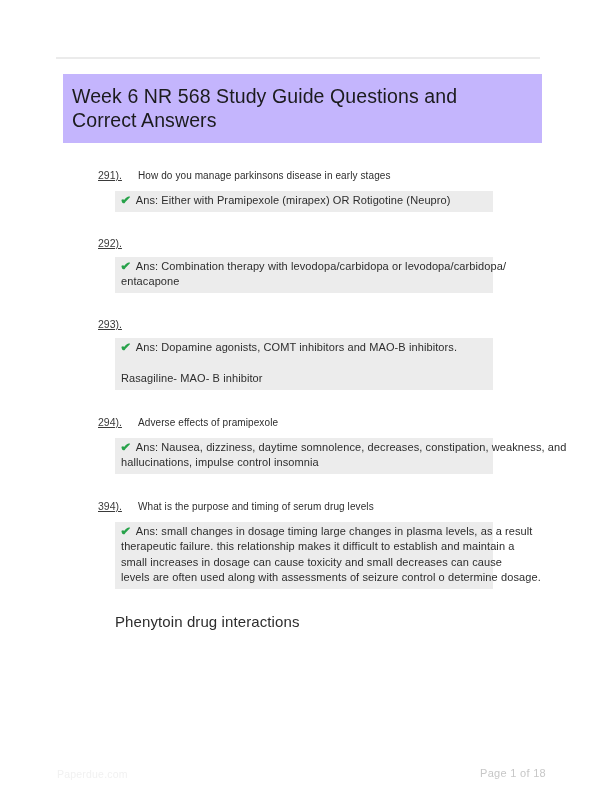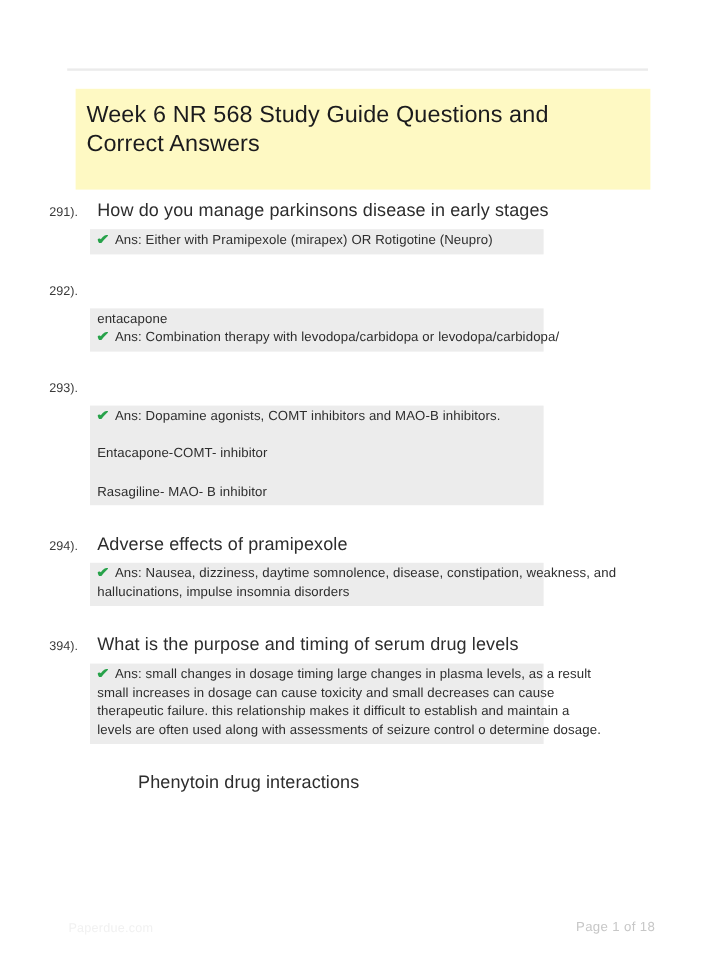--- a/index.html
+++ b/index.html
@@ -7,47 +7,47 @@
     width:606px;height:800px;position:relative;overflow:hidden;
     background:#ffffff;
     font-family:"Liberation Sans", sans-serif;
     -webkit-font-smoothing:antialiased;
   }
   .divider{
     position:absolute;left:56px;top:57px;width:484px;height:2px;
     background:#ebebeb;
   }
   .title-block{
-    position:absolute;left:63px;top:74px;width:479px;height:84px;
-    background:#fef9c3;box-sizing:border-box;
+    position:absolute;left:63px;top:74px;width:479px;height:69px;
+    background:#c4b5fd;box-sizing:border-box;
     padding:11px 0 0 9px;
   }
   .title-text{
     width:420px;
     font-size:19.5px;line-height:23.8px;color:#1b1b1d;
     letter-spacing:0.1px;
   }
   .content{
     position:absolute;left:0;top:143px;width:606px;
   }
   .section{margin-top:25px;}
   .q-row{
     display:flex;align-items:baseline;
     margin:0 0 8px 0;
   }
   .q-num{
-    margin-left:41px;width:40px;flex:0 0 40px;
-    font-size:10.5px;color:#3a3a3a;
+    margin-left:98px;width:40px;flex:0 0 40px;
+    font-size:10.5px;color:#3a3a3a;text-decoration:underline;
   }
   .q-text{
-    font-size:15px;line-height:15px;color:#2d2d2d;
+    font-size:10px;line-height:15px;color:#2d2d2d;
     white-space:nowrap;letter-spacing:0.1px;
   }
   .ans-box{
-    margin-left:75px;width:378px;box-sizing:border-box;
+    margin-left:115px;width:378px;box-sizing:border-box;
     background:#ececec;
     padding:2px 8px 3px 6px;
   }
   .para{margin:0 0 16px 0;}
   .para:last-child{margin-bottom:0;}
   .line{
     font-size:11px;line-height:15.5px;color:#2d2d2d;
     white-space:nowrap;letter-spacing:0.1px;
   }
   .check{
@@ -89,63 +89,60 @@
           <div class="line"><span class="check" style="color: rgb(39, 162, 74);">✔</span><span>Ans: Either with Pramipexole (mirapex) OR Rotigotine (Neupro)</span></div>
         </div>
       </div>
     </div>
     <div class="section">
       <div class="q-row">
         <div class="q-num">292).</div>
       </div>
       <div class="ans-box">
         <div class="para">
+          <div class="line"><span class="check" style="color: rgb(39, 162, 74);">✔</span><span>Ans: Combination therapy with levodopa/carbidopa or levodopa/carbidopa/</span></div>
           <div class="line"><span>entacapone</span></div>
-          <div class="line"><span class="check" style="color: rgb(39, 162, 74);">✔</span><span>Ans: Combination therapy with levodopa/carbidopa or levodopa/carbidopa/</span></div>
         </div>
       </div>
     </div>
     <div class="section">
       <div class="q-row">
         <div class="q-num">293).</div>
       </div>
       <div class="ans-box">
         <div class="para">
           <div class="line"><span class="check" style="color: rgb(39, 162, 74);">✔</span><span>Ans: Dopamine agonists, COMT inhibitors and MAO-B inhibitors.</span></div>
-        </div>
-        <div class="para">
-          <div class="line"><span>Entacapone-COMT- inhibitor</span></div>
         </div>
         <div class="para">
           <div class="line"><span>Rasagiline- MAO- B inhibitor</span></div>
         </div>
       </div>
     </div>
     <div class="section">
       <div class="q-row">
         <div class="q-num">294).</div>
         <div class="q-text">Adverse effects of pramipexole</div>
       </div>
       <div class="ans-box">
         <div class="para">
-          <div class="line"><span class="check" style="color: rgb(39, 162, 74);">✔</span><span>Ans: Nausea, dizziness, daytime somnolence, disease, constipation, weakness, and</span></div>
-          <div class="line"><span>hallucinations, impulse insomnia disorders</span></div>
+          <div class="line"><span class="check" style="color: rgb(39, 162, 74);">✔</span><span>Ans: Nausea, dizziness, daytime somnolence, decreases, constipation, weakness, and</span></div>
+          <div class="line"><span>hallucinations, impulse control insomnia</span></div>
         </div>
       </div>
     </div>
     <div class="section">
       <div class="q-row">
         <div class="q-num">394).</div>
         <div class="q-text">What is the purpose and timing of serum drug levels</div>
       </div>
       <div class="ans-box">
         <div class="para">
           <div class="line"><span class="check" style="color: rgb(39, 162, 74);">✔</span><span>Ans: small changes in dosage timing large changes in plasma levels, as a result</span></div>
+          <div class="line"><span>therapeutic failure. this relationship makes it difficult to establish and maintain a</span></div>
           <div class="line"><span>small increases in dosage can cause toxicity and small decreases can cause</span></div>
-          <div class="line"><span>therapeutic failure. this relationship makes it difficult to establish and maintain a</span></div>
           <div class="line"><span>levels are often used along with assessments of seizure control o determine dosage.</span></div>
         </div>
       </div>
     </div>
     <div class="section">
       <div class="note-line">Phenytoin drug interactions</div>
     </div>
   </div>
 
 <div class="watermark">Paperdue.com</div>

